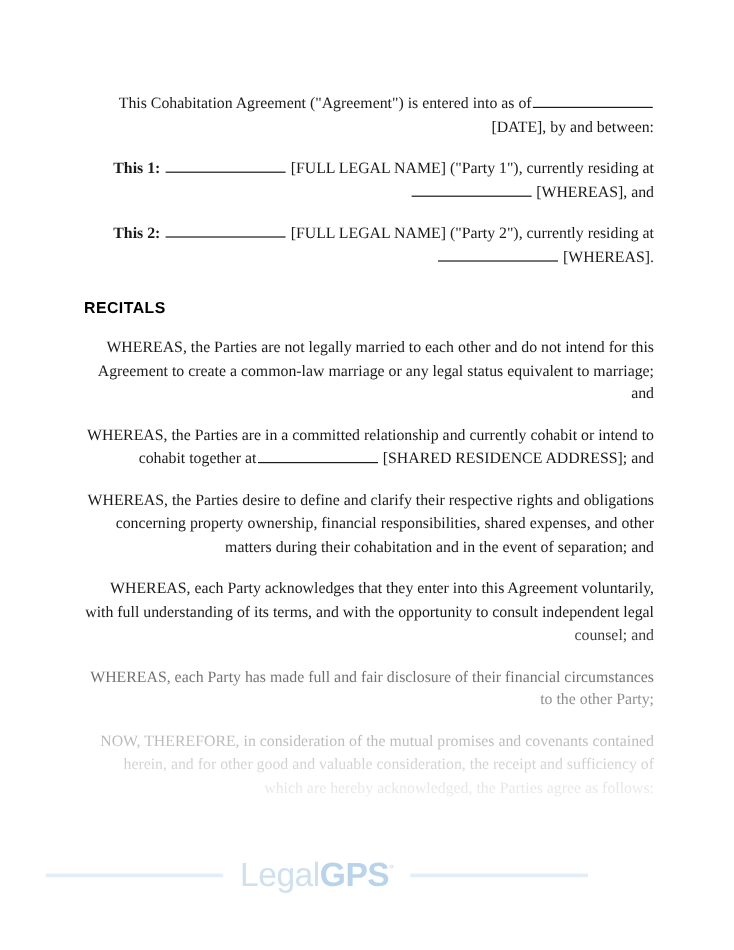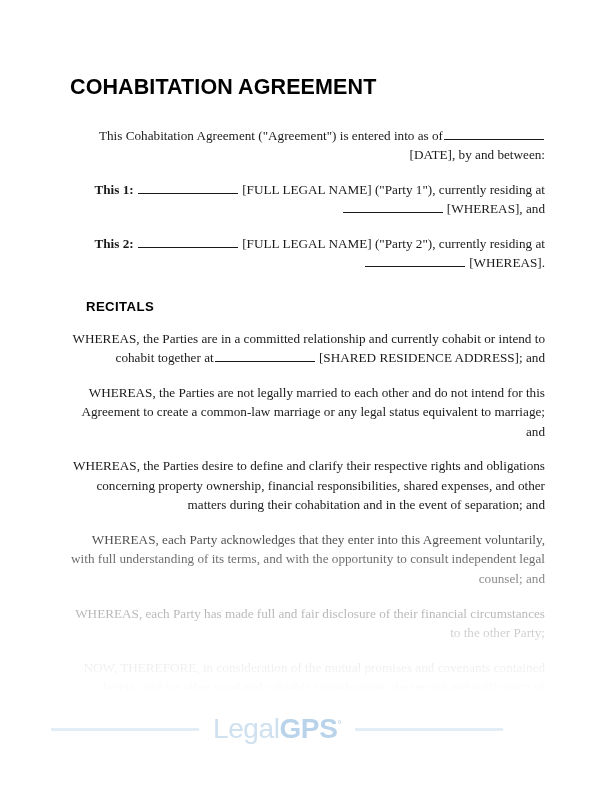--- a/index.html
+++ b/index.html
@@ -42,21 +42,21 @@
     line-height: 1.1;
     margin: 0 0 26px 0;
   }
   .section-heading {
     font-family: "Liberation Sans", "DejaVu Sans", sans-serif;
     font-weight: bold;
     font-size: 13.2px;
     letter-spacing: 0.4px;
     color: #000000;
     line-height: 1.2;
-    margin: 26px 0 14px 16px;
+    margin: 26px 0 14px 0;
   }
 
   
   p.para {
     font-size: 13.2px;
     line-height: 1.48;
     color: #1a1a1a;
     margin: 0 0 15px 0;
     text-align: right;
   }
@@ -102,21 +102,20 @@
   
   .footer {
     position: absolute;
     left: 0;
     top: 703px;
     width: 528px;
     height: 52px;
     display: flex;
     align-items: center;
     justify-content: center;
-    padding-left: 13px;
   }
   .footer-rule {
     height: 3px;
     background: #e2edf6;
     flex: 0 0 auto;
   }
   .footer-rule.left { width: 148px; margin-right: 14px; }
   .footer-rule.right { width: 148px; margin-left: 14px; }
   .logo {
     font-family: "Liberation Sans", "DejaVu Sans", sans-serif;
@@ -141,42 +140,41 @@
     font-weight: bold;
   }
 </style>
 </head>
 <body>
 
 <div class="page">
 
   <div class="doc-body">
 
-    <h1 class="doc-title">COHABITATION AGREEMENT</h1>
 
     <p class="para"><span>This Cohabitation Agreement ("Agreement") is entered into as of</span><span class="blank"></span>
       <span>[DATE], by and between:</span></p>
 
     <p class="para"><span class="bold">This 1:</span> <span class="blank"></span>
       <span>[FULL LEGAL NAME] ("Party 1"), currently residing at</span>
       <span class="blank"></span>
       <span>[WHEREAS], and</span></p>
 
     <p class="para"><span class="bold">This 2:</span> <span class="blank"></span>
       <span>[FULL LEGAL NAME] ("Party 2"), currently residing at</span>
       <span class="blank"></span>
       <span>[WHEREAS].</span></p>
 
 
     <h2 class="section-heading">RECITALS</h2>
 
+    <p class="para">WHEREAS, the Parties are not legally married to each other and do not intend for this Agreement to create a common-law marriage or any legal status equivalent to marriage; and</p>
+
     <p class="para"><span>WHEREAS, the Parties are in a committed relationship and currently cohabit or intend to cohabit together at</span><span class="blank"></span>
       <span>[SHARED RESIDENCE ADDRESS]; and</span></p>
-
-    <p class="para">WHEREAS, the Parties are not legally married to each other and do not intend for this Agreement to create a common-law marriage or any legal status equivalent to marriage; and</p>
 
     <p class="para">WHEREAS, the Parties desire to define and clarify their respective rights and obligations concerning property ownership, financial responsibilities, shared expenses, and other matters during their cohabitation and in the event of separation; and</p>
 
     <p class="para">WHEREAS, each Party acknowledges that they enter into this Agreement voluntarily, with full understanding of its terms, and with the opportunity to consult independent legal counsel; and</p>
 
     <p class="para">WHEREAS, each Party has made full and fair disclosure of their financial circumstances to the other Party;</p>
 
     <p class="para">NOW, THEREFORE, in consideration of the mutual promises and covenants contained herein, and for other good and valuable consideration, the receipt and sufficiency of which are hereby acknowledged, the Parties agree as follows:</p>
 
   </div>

